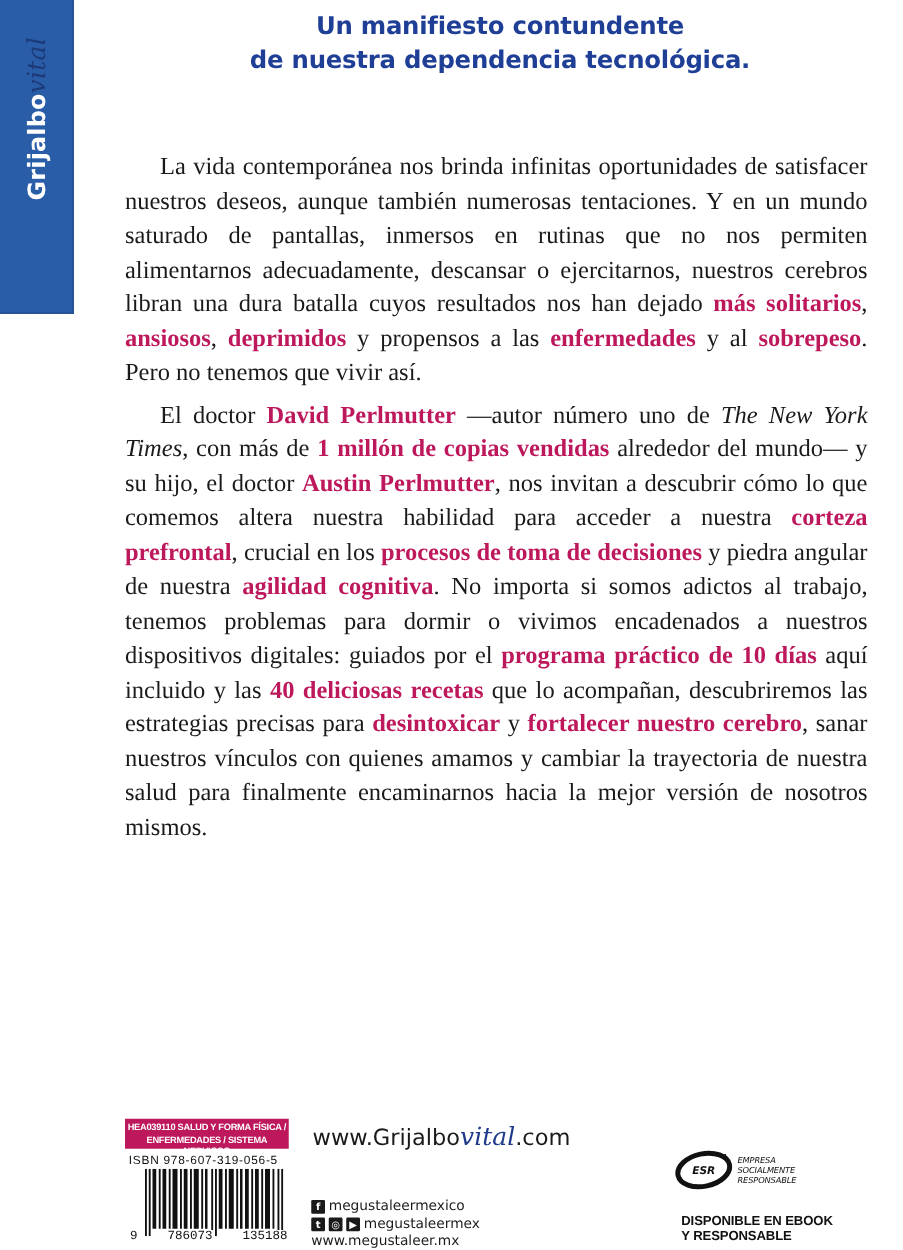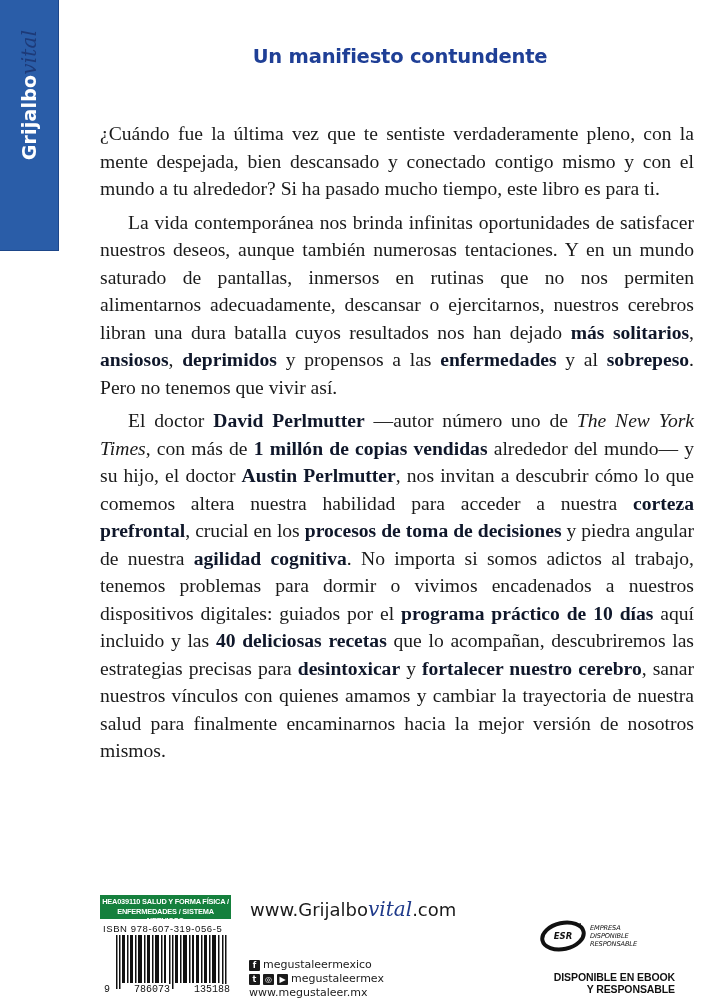--- a/index.html
+++ b/index.html
@@ -49,54 +49,53 @@
       left: 180px;
       top: 8px;
       width: 440px;
       text-align: center;
       color: #1f3f96;
       font-family: "DejaVu Sans", sans-serif;
       font-weight: bold;
       font-size: 19.5px;
       line-height: 26.5px;
       letter-spacing: -0.2px;
-      margin-top: 36px;
     }
     .headline div { white-space: nowrap; }
     .body-text {
       position: absolute;
       left: 100px;
       top: 120px;
       width: 594px;
       font-family: "Liberation Serif", serif;
       font-size: 19.6px;
       line-height: 27.5px;
       text-align: justify;
       color: #1a1a1a;
     }
     .body-text p {
       margin: 0 0 6px 0;
     }
     .body-text p.indent {
       text-indent: 28px;
     }
     .hl {
-      color: #0f172a;
+      color: #be185d;
       font-weight: bold;
       font-family: Liberation Serif, serif;
     }
     .it { font-style: italic; }
 
     .bisac {
       position: absolute;
       left: 100px;
       top: 895px;
       width: 131px;
       height: 24px;
-      background: #15803d;
+      background: #be185d;
       color: #ffffff;
       font-family: "Liberation Sans", sans-serif;
       font-weight: bold;
       font-size: 7.4px;
       line-height: 9.5px;
       text-align: center;
       padding-top: 2px;
       box-sizing: border-box;
       letter-spacing: -0.2px;
     }
@@ -188,44 +187,43 @@
       font-size: 6.6px;
       line-height: 8px;
       color: #111;
       letter-spacing: -0.1px;
     }
     .ebook {
       position: absolute;
       left: 545px;
       top: 971px;
       width: 130px;
-      text-align: right;
       font-family: "Liberation Sans", sans-serif;
       font-weight: bold;
       font-size: 10.5px;
       line-height: 12px;
       color: #111;
       letter-spacing: -0.1px;
     }
   </style>
 </head>
 <body>
 
 <div class="spine-tab">
   <div class="spine-label">
     <span>Grijalbo</span><span class="vital">vital</span>
   </div>
 </div>
 
 <div class="headline">
   <div>Un manifiesto contundente</div>
+  <div>de nuestra dependencia tecnológica.</div>
 </div>
 
 <div class="body-text">
-  <p>¿Cuándo fue la última vez que te sentiste verdaderamente pleno, con la mente despejada, bien descansado y conectado contigo mismo y con el mundo a tu alrededor? Si ha pasado mucho tiempo, este libro es para ti.</p>
   <p class="indent"><span>La vida contemporánea nos brinda infinitas oportunidades de satisfacer nuestros deseos, aunque también numerosas tentaciones. Y en un mundo saturado de pantallas, inmersos en rutinas que no nos permiten alimentarnos adecuadamente, descansar o ejercitarnos, nuestros cerebros libran una dura batalla cuyos resultados nos han dejado </span><span class="hl">más solitarios</span><span>, </span><span class="hl">ansiosos</span><span>, </span><span class="hl">deprimidos</span><span> y propensos a las </span><span class="hl">enfermedades</span><span> y al </span><span class="hl">sobrepeso</span><span>. Pero no tenemos que vivir así.</span></p>
   <p class="indent"><span>El doctor </span><span class="hl">David Perlmutter</span><span> —autor número uno de </span><span class="it">The New York Times</span><span>, con más de </span><span class="hl">1 millón de copias vendidas</span><span> alrededor del mundo— y su hijo, el doctor </span><span class="hl">Austin Perlmutter</span><span>, nos invitan a descubrir cómo lo que comemos altera nuestra habilidad para acceder a nuestra </span><span class="hl">corteza prefrontal</span><span>, crucial en los </span><span class="hl">procesos de toma de decisiones</span><span> y piedra angular de nuestra </span><span class="hl">agilidad cognitiva</span><span>. No importa si somos adictos al trabajo, tenemos problemas para dormir o vivimos encadenados a nuestros dispositivos digitales: guiados por el </span><span class="hl">programa práctico de 10 días</span><span> aquí incluido y las </span><span class="hl">40 deliciosas recetas</span><span> que lo acompañan, descubriremos las estrategias precisas para </span><span class="hl">desintoxicar</span><span> y </span><span class="hl">fortalecer nuestro cerebro</span><span>, sanar nuestros vínculos con quienes amamos y cambiar la trayectoria de nuestra salud para finalmente encaminarnos hacia la mejor versión de nosotros mismos.</span></p>
 </div>
 
 <div class="bisac">
   <div>HEA039110 SALUD Y FORMA FÍSICA /</div>
   <div>ENFERMEDADES / SISTEMA NERVIOSO</div>
 </div>
 <div class="isbn">ISBN 978-607-319-056-5</div>
 <svg class="barcode" viewBox="0 0 111 54" preserveAspectRatio="none">
@@ -287,21 +285,21 @@
 </div>
 
 <div class="esr">
   <svg width="46" height="32" viewBox="0 0 46 32">
     <ellipse cx="23" cy="16" rx="21" ry="13" fill="none" stroke="#111" stroke-width="4" transform="rotate(-12 23 16)"></ellipse>
     <path d="M36 5 l5 -2 l-1 5 z" fill="#111"></path>
     <text x="23" y="19" text-anchor="middle" font-family="DejaVu Sans, sans-serif" font-weight="bold" font-style="italic" font-size="8.5" fill="#111">ESR</text>
   </svg>
   <div class="esr-text">
     <div>EMPRESA</div>
-    <div>DISPONIBLE</div>
+    <div>SOCIALMENTE</div>
     <div>RESPONSABLE</div>
   </div>
 </div>
 
 <div class="ebook">
   <div>DISPONIBLE EN EBOOK</div>
   <div>Y RESPONSABLE</div>
 </div>
 
 </body></html>

